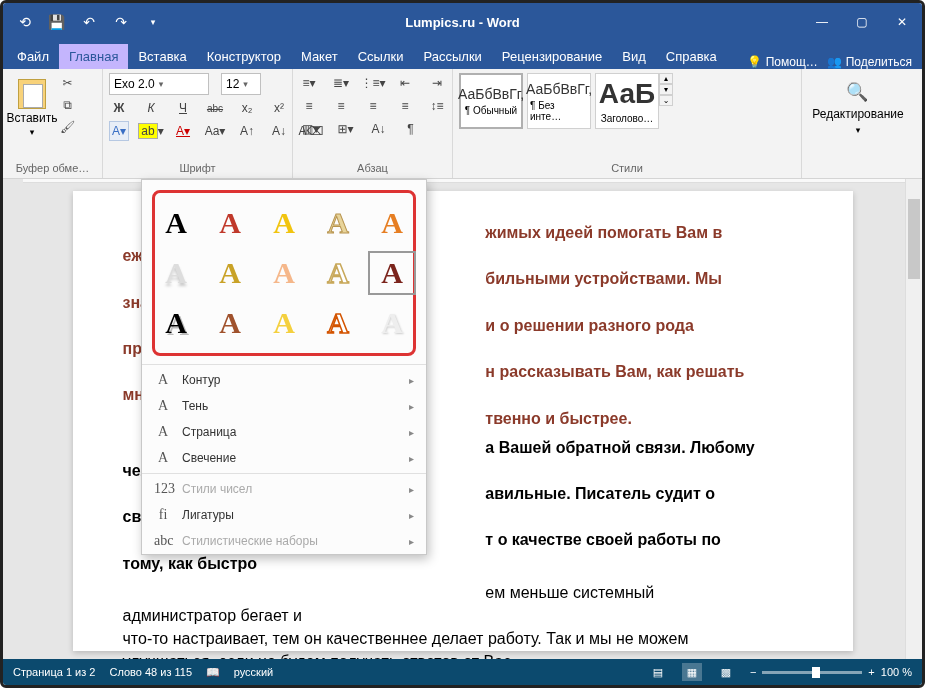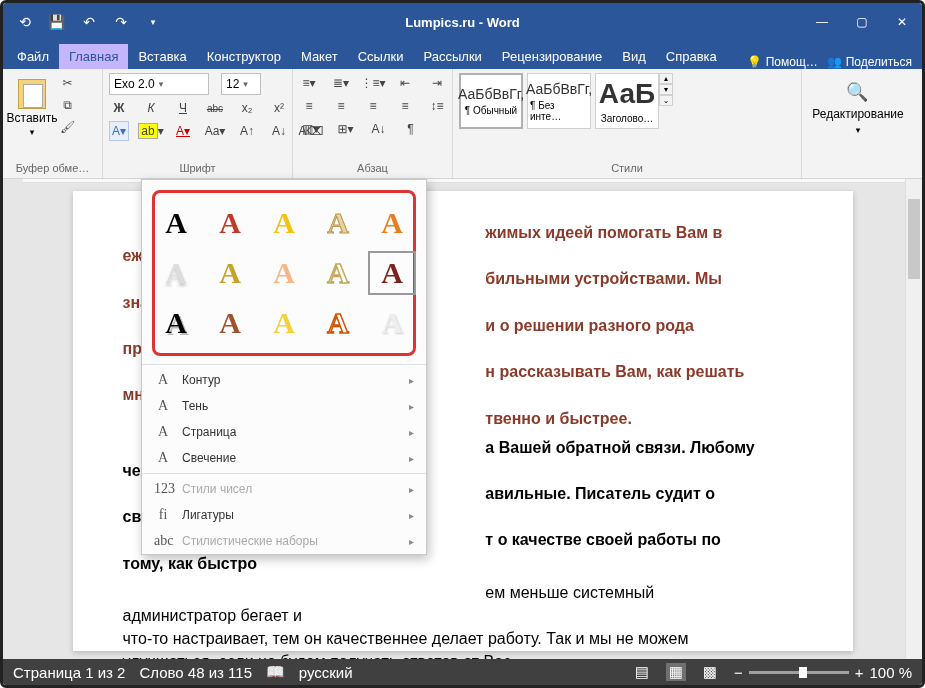--- a/index.html
+++ b/index.html
@@ -62,21 +62,21 @@
 .fx-grid { display: grid; grid-template-columns: repeat(5, 48px); gap: 6px; justify-content: center; border: 3px solid #d33; border-radius: 8px; padding: 8px; }
 .fx-cell { width: 48px; height: 44px; display: flex; align-items: center; justify-content: center; font-family: Georgia, serif; font-size: 30px; font-weight: bold; border: 1px solid transparent; }
 .fx-cell.hover { border: 2px solid #999; }
 .fx-menu hr { border: none; border-top: 1px solid #e0e0e0; margin: 2px 0; }
 .fx-item { display: flex; align-items: center; gap: 10px; padding: 5px 12px; color: #333; }
 .fx-item.disabled { color: #aaa; }
 .fx-item .sub { margin-left: auto; font-size: 10px; color: #888; }
 .fx-item .ico { width: 18px; text-align: center; font-family: Georgia, serif; font-size: 14px; color: #555; }
 
 
-.statusbar { position: absolute; bottom: 0; left: 0; right: 0; height: 26px; background: #404040; color: #fff; display: flex; align-items: center; font-size: 15px; padding: 0 10px; gap: 14px; }
+.statusbar { position: absolute; bottom: 0; left: 0; right: 0; height: 26px; background: #0c4a6e; color: #fff; display: flex; align-items: center; font-size: 11px; padding: 0 10px; gap: 14px; }
 .statusbar .spacer { flex: 1; }
 .statusbar .zoom { display: flex; align-items: center; gap: 6px; }
 .statusbar .zoom .track { width: 100px; height: 3px; background: rgba(255,255,255,.5); position: relative; }
 .statusbar .zoom .track .knob { position: absolute; left: 50%; top: -4px; width: 8px; height: 11px; background: #fff; }
 .statusbar .viewbtn { width: 20px; height: 18px; display: flex; align-items: center; justify-content: center; }
 .statusbar .viewbtn.active { background: rgba(255,255,255,.25); }
 </style>
 </head>
 <body>
 

